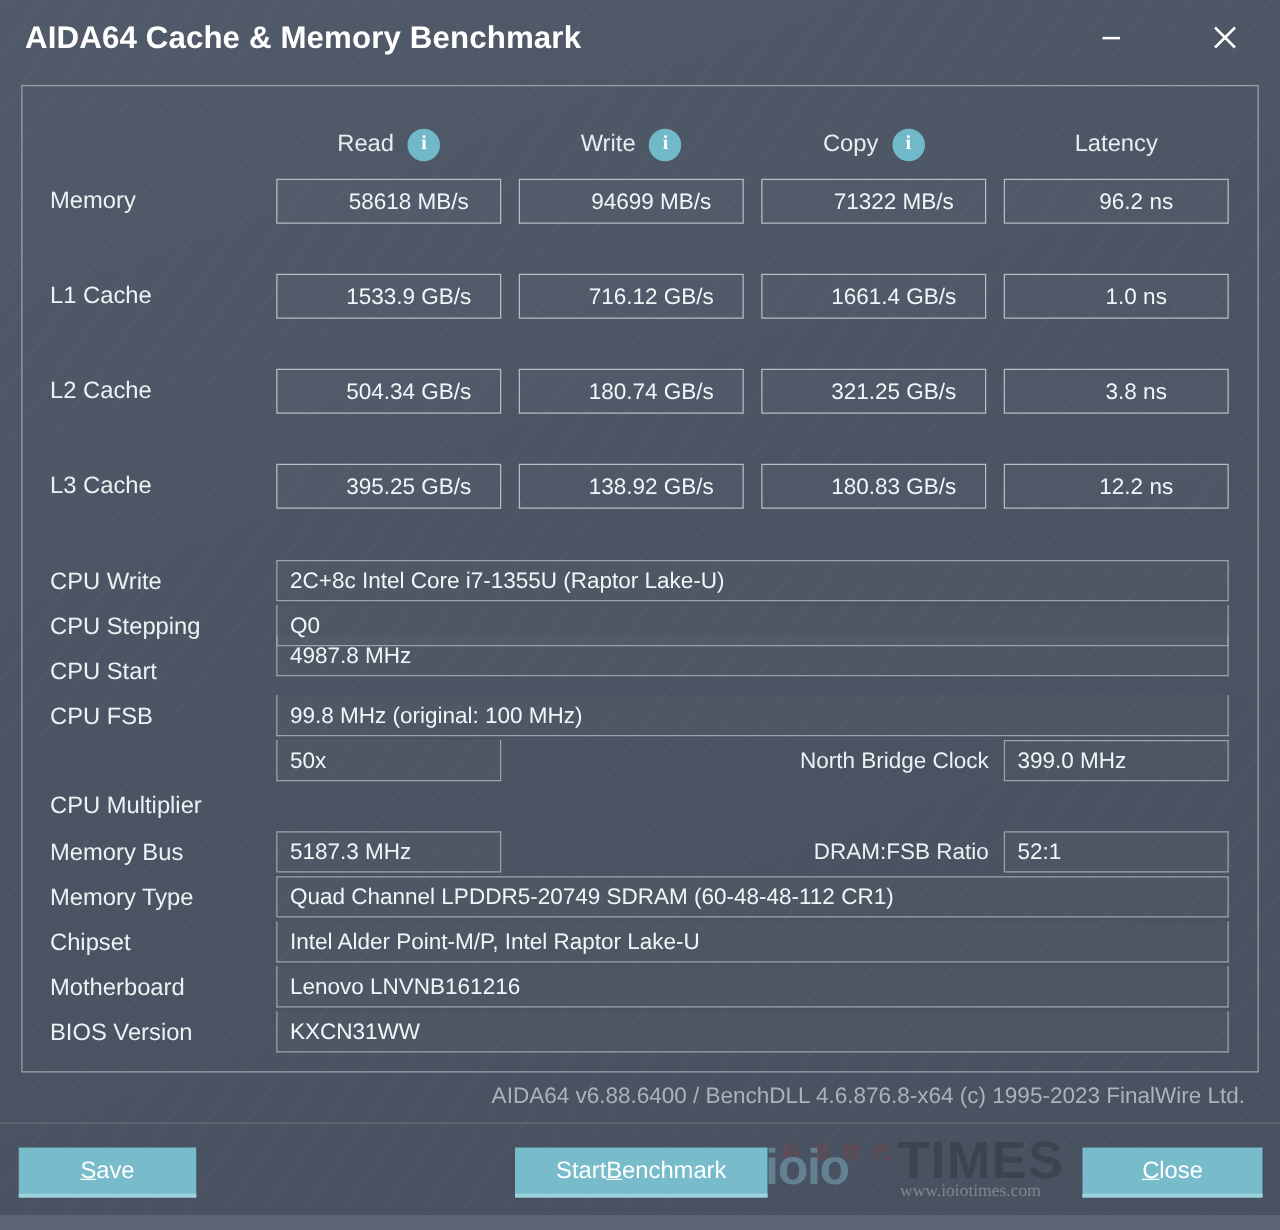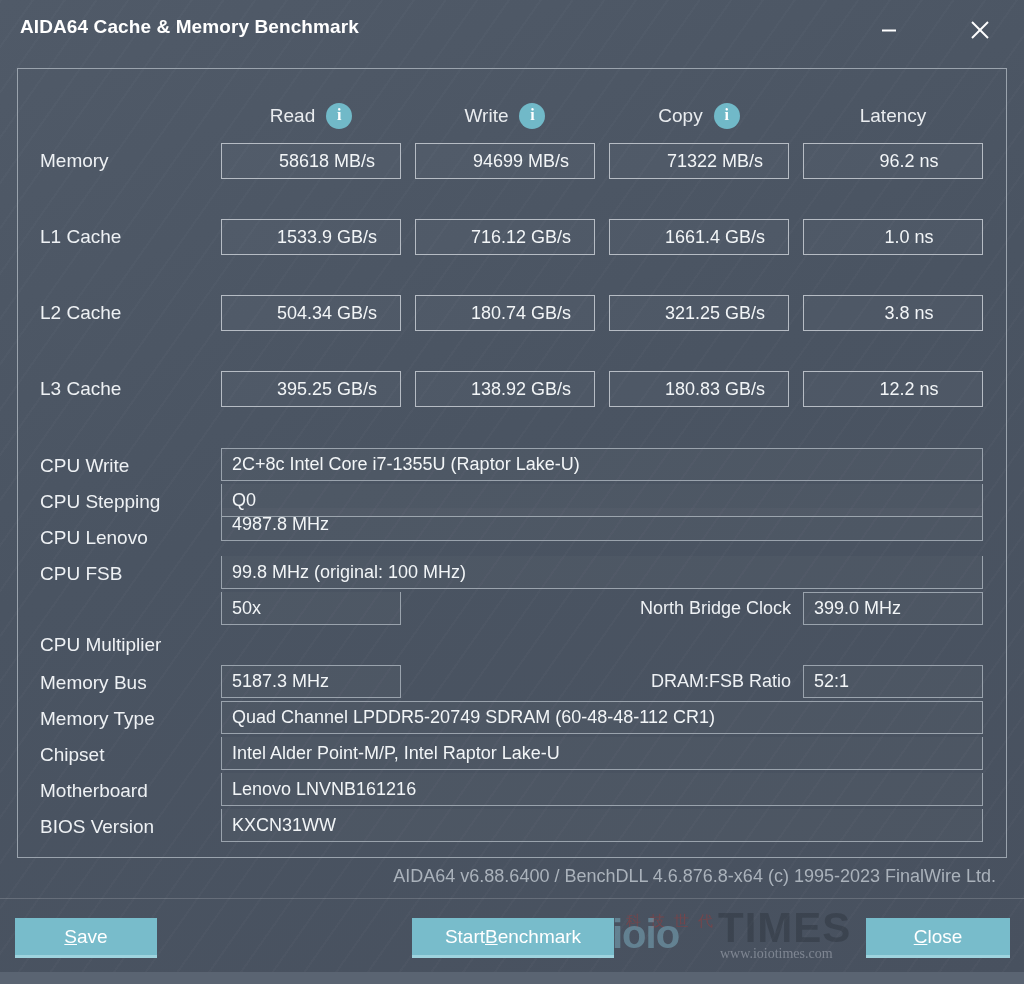--- a/index.html
+++ b/index.html
@@ -18,21 +18,21 @@
         rgba(255,255,255,0.018) 2px,
         rgba(255,255,255,0.000) 2px,
         rgba(255,255,255,0.000) 26px),
       linear-gradient(160deg,#505a68 0%,#4a5462 45%,#48515f 100%);
     box-sizing:border-box;
   }
   
   #titlebar{position:absolute;left:0;top:0;width:1024px;height:62px;}
   #app-title{
     position:absolute;left:20px;top:16px;
-    font-size:19px;font-weight:bold;color:#ffffff;letter-spacing:0.1px;
+    font-size:25px;font-weight:bold;color:#ffffff;letter-spacing:0.1px;
     white-space:nowrap;
   }
   .wbtn{
     position:absolute;top:8px;width:46px;height:44px;
     cursor:pointer;
   }
   .wbtn svg{position:absolute;left:50%;top:50%;transform:translate(-50%,-50%);}
   #btn-min{left:866px;}
   #btn-close{left:957px;}
 
@@ -204,21 +204,21 @@
   <div class="vbox" style="left:415px;top:371px;width:180px;">138.92 GB/s</div>
   <div class="vbox" style="left:609px;top:371px;width:180px;">180.83 GB/s</div>
   <div class="vbox" style="left:803px;top:371px;width:180px;">12.2 ns</div>
 
   <div class="ilabel" style="top:455px;">CPU Write</div>
   <div class="ibox" style="left:221px;top:448px;width:762px;">2C+8c Intel Core i7-1355U  (Raptor Lake-U)</div>
 
   <div class="ilabel" style="top:491px;">CPU Stepping</div>
   <div class="ibox nb" style="left:221px;top:484px;width:762px;">Q0</div>
 
-  <div class="ilabel" style="top:527px;">CPU Lenovo</div>
+  <div class="ilabel" style="top:527px;">CPU Start</div>
   <div class="ibox nb" style="left:221px;top:508px;width:762px;">4987.8 MHz</div>
 
   <div class="ilabel" style="top:563px;">CPU FSB</div>
   <div class="ibox nb" style="left:221px;top:556px;width:762px;">99.8 MHz  (original: 100 MHz)</div>
 
   <div class="ilabel" style="top:634px;">CPU Multiplier</div>
   <div class="ibox nb" style="left:221px;top:592px;width:180px;">50x</div>
   <div class="midlabel" style="left:601px;top:592px;width:190px;justify-content:flex-end;">North Bridge Clock</div>
   <div class="ibox" style="left:803px;top:592px;width:180px;">399.0 MHz</div>
 

